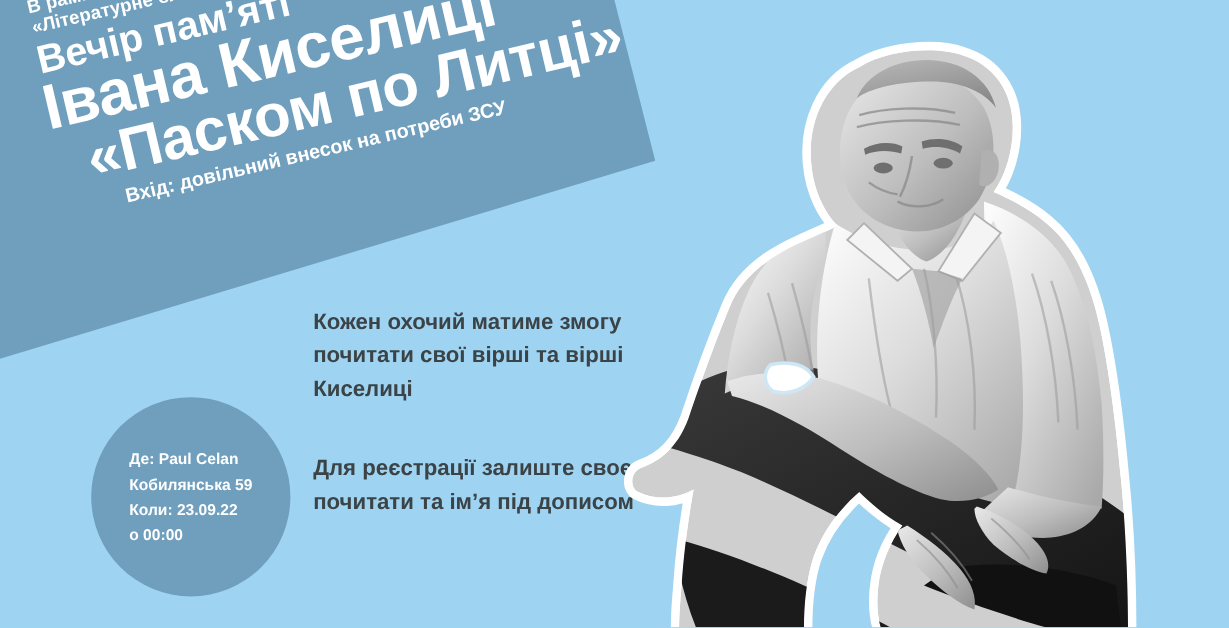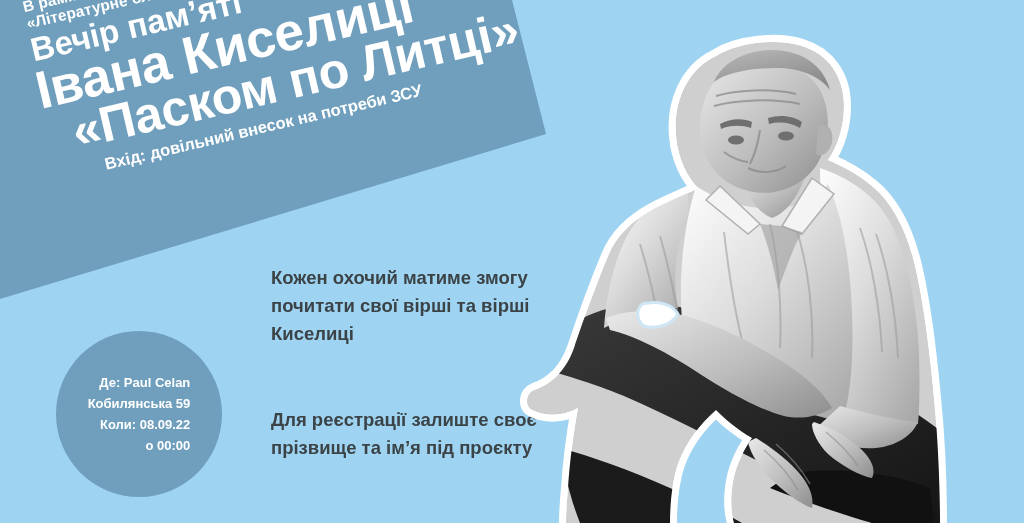--- a/index.html
+++ b/index.html
@@ -36,30 +36,30 @@
   .hl-t1{font-size:33px;margin-left:26px;margin-top:2px;}
   .hl-t2{font-size:53px;margin-left:22px;margin-top:-2px;letter-spacing:-.3px;}
   .hl-t3{font-size:50px;margin-left:48px;margin-top:-4px;letter-spacing:-.3px;}
   .hl-foot{font-size:16.5px;margin-left:72px;margin-top:4px;}
 
   
   .body-copy{
     position:absolute;left:255px;top:248px;width:300px;
     color:#3b4347;font-size:18.5px;font-weight:bold;line-height:1.52;
   }
-  .body-copy p{margin:16px;}
+  .body-copy p{margin:6px;}
   .body-copy .gap{height:26px;}
 
   
   .info-circle{
-    position:absolute;left:56px;top:331px;
+    position:absolute;left:76px;top:331px;
     width:166px;height:166px;border-radius:50%;
     background:#6f9fbd;
     display:flex;align-items:center;justify-content:center;
-    text-align:right;
+    text-align:left;
   }
   .info-circle .lines{
     color:#ffffff;font-size:13px;font-weight:bold;line-height:1.62;
     padding:0 6px;
   }
   .info-circle .lines span{display:block;}
 
   
   .photo{
     position:absolute;left:520px;top:18px;width:504px;height:505px;
@@ -82,28 +82,28 @@
     <span class="hl-line hl-kicker2">«Літературне благодійство»</span>
     <span class="hl-line hl-t1">Вечір пам’яті</span>
     <span class="hl-line hl-t2">Івана Киселиці</span>
     <span class="hl-line hl-t3">«Паском по Литці»</span>
     <span class="hl-line hl-foot">Вхід: довільний внесок на потреби ЗСУ</span>
   </div>
 
   <div class="body-copy">
     <p>Кожен охочий матиме змогу почитати свої вірші та вірші Киселиці</p>
     <div class="gap"></div>
-    <p>Для реєстрації залиште своє прізвище та ім’я під проєкту</p>
+    <p>Для реєстрації залиште своє почитати та ім’я під дописом</p>
   </div>
 
   <div class="info-circle">
     <div class="lines">
       <span>Де: Paul Celan</span>
       <span>Кобилянська 59</span>
-      <span>Коли: 08.09.22</span>
+      <span>Коли: 23.09.22</span>
       <span>о 00:00</span>
     </div>
   </div>
 
   <div class="photo">
     <svg width="504" height="505" viewBox="0 0 504 505" xmlns="http://www.w3.org/2000/svg">
       <defs>
         <linearGradient id="skinG" x1="0" y1="0" x2="1" y2="1">
           <stop offset="0%" stop-color="#e9e9e9"></stop>
           <stop offset="55%" stop-color="#bdbdbd"></stop>

